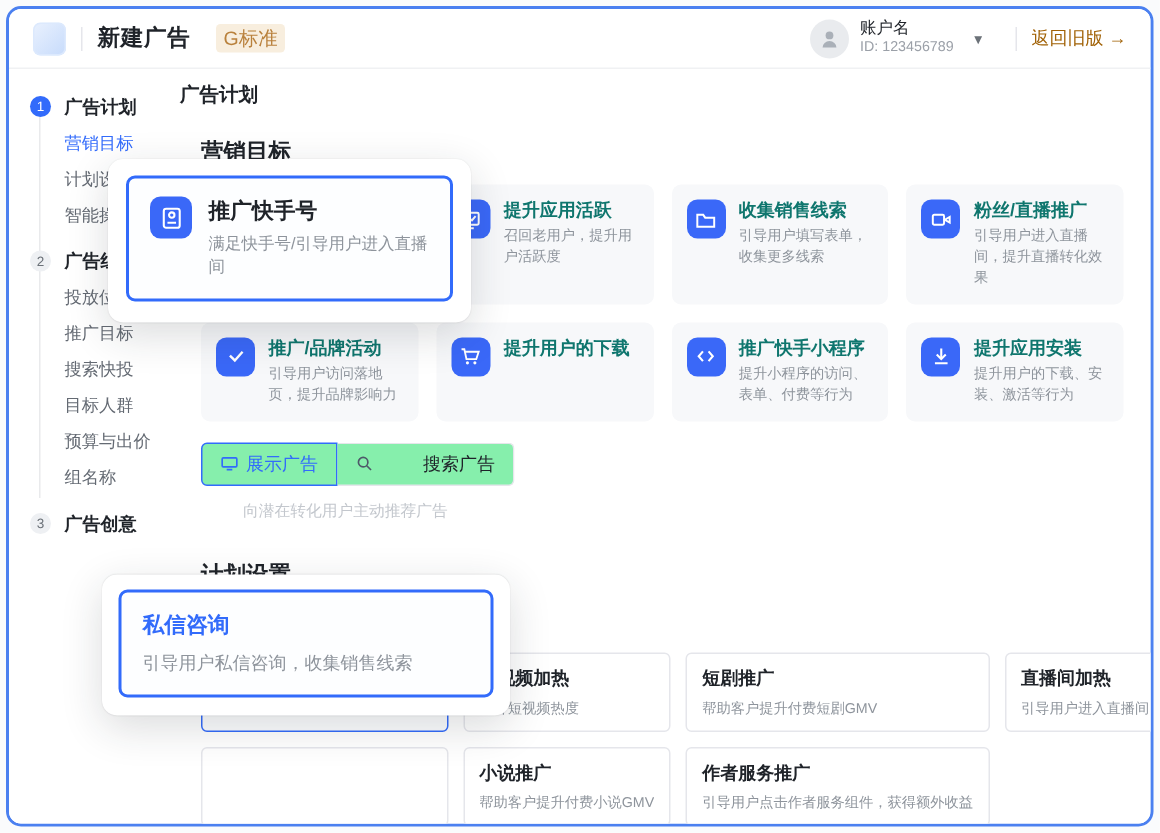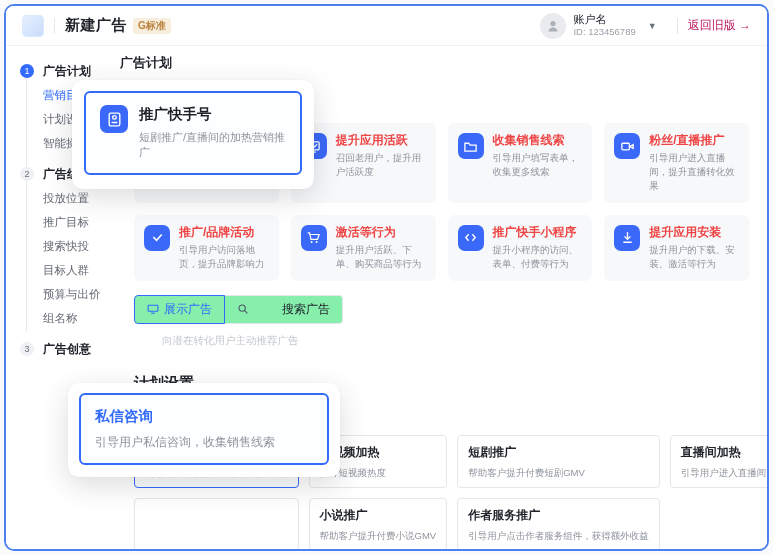--- a/index.html
+++ b/index.html
@@ -6,30 +6,30 @@
     font-family:"Liberation Sans","DejaVu Sans",sans-serif;-webkit-font-smoothing:antialiased;}
   .frame{box-sizing:border-box;width:765px;height:547px;margin:4px;border:2px solid #4b80f0;
     border-radius:10px;background:#fff;overflow:hidden;display:flex;flex-direction:column;}
   
   .header{height:39px;min-height:39px;display:flex;align-items:center;padding:0 16px;
     border-bottom:1px solid #f0f1f3;background:#fff;justify-content:flex-end;}
   .logo{width:22px;height:22px;border-radius:5px;background:linear-gradient(135deg,#e9f1fe,#c7dbfb);
     box-shadow:inset 0 0 0 1px #dce9fd;}
   .vdiv{width:1px;height:16px;background:#e5e6eb;margin:0 10px;}
   .app-title{font-size:15px;font-weight:700;color:#1f2329;letter-spacing:.5px;}
-  .badge{margin-left:6px;font-size:10px;line-height:1;padding:3px 5px;border-radius:3px;
-    background:#f8eede;color:#b9813c;font-weight:700;}
+  .badge{margin-left:17px;font-size:13px;line-height:1;padding:3px 5px;border-radius:3px;
+    background:#f8eede;color:#b9813c;font-weight:400;}
   .hspacer{flex:1;}
   .avatar{width:26px;height:26px;border-radius:50%;background:#e9ebee;display:flex;
     align-items:center;justify-content:center;}
   .acct{margin-left:7px;line-height:1.25;}
   .acct-name{font-size:11px;color:#1f2329;}
   .acct-id{font-size:9.5px;color:#9ba0a8;}
   .chev{margin:0 10px 0 12px;color:#6b7178;font-size:9px;}
-  .back-link{font-size:12px;color:#be185d;cursor:pointer;white-space:nowrap;}
+  .back-link{font-size:12px;color:#a16207;cursor:pointer;white-space:nowrap;}
   
   .body{flex:1;display:flex;position:relative;background:#fff;}
   
   .sidebar{width:96px;min-width:96px;padding:6px 0 0 14px;position:relative;font-size:12px;}
   .sline{position:absolute;left:20px;top:18px;height:268px;width:1px;background:#e9eaec;}
   .srow{display:flex;align-items:center;height:24px;position:relative;z-index:1;}
   .srow.head{margin-top:7px;}
   .srow.head:first-child{margin-top:0;}
   .snum{width:14px;height:14px;border-radius:50%;font-size:9px;display:flex;align-items:center;
     justify-content:center;margin-right:9px;background:#eef0f3;color:#6b7178;}
@@ -39,42 +39,42 @@
   .sitem.on{color:#326bfb;}
   
   .main{flex:1;padding:8px 18px 0 4px;min-width:0;}
   .page-title{font-size:13px;font-weight:700;color:#1f2329;}
   .section-title{font-size:15px;font-weight:700;color:#1f2329;margin:20px 0 0 14px;}
   .mgrid{display:grid;grid-template-columns:repeat(4,1fr);gap:12px;margin:12px 0 0 14px;}
   .mcard{background:#f7f8fa;border-radius:6px;padding:10px 10px;min-height:44px;display:flex;
     gap:9px;cursor:pointer;}
   .micon{width:26px;height:26px;min-width:26px;border-radius:7px;background:#3a68f8;display:flex;
     align-items:center;justify-content:center;}
-  .mtitle{font-size:12px;font-weight:700;color:#ef4444;line-height:1.2;white-space:nowrap;}
+  .mtitle{font-size:12px;font-weight:700;color:#0f766e;line-height:1.2;white-space:nowrap;}
   .mdesc{font-size:9.5px;color:#8e949c;line-height:1.45;margin-top:4px;}
   .seg-row{display:inline-flex;margin:14px 0 0 14px;}
   .seg{display:flex;align-items:center;gap:5px;font-size:12px;padding:5px 12px;cursor:pointer;
     border:1px solid #e5e6eb;background:#86efac;color:#1f2329;}
   .seg.first{border-radius:4px 0 0 4px;}
   .seg.last{border-radius:0 4px 4px 0;border-left:none;gap:33px;}
   .seg.on{border:1px solid #326bfb;color:#326bfb;}
   .hint{font-size:10.5px;color:#c3c7cd;margin:10px 0 0 14px;padding-left:28px;}
   .field-label{font-size:12px;font-weight:700;color:#1f2329;margin:16px 0 0 14px;}
   .sgrid{display:grid;grid-template-columns:repeat(4,1fr);gap:10px;margin:9px 20px 0 14px;}
   .scard{border:1px solid #e5e6eb;border-radius:4px;background:#fff;padding:8px 10px;min-height:27px;cursor:pointer;}
   .scard.on{border-color:#326bfb;background:#fdfeff;}
   .stitle{font-size:12px;font-weight:700;color:#1f2329;white-space:nowrap;}
   .scard.on .stitle{color:#326bfb;}
   .sdesc{font-size:9.5px;color:#8e949c;margin-top:5px;line-height:1.4;white-space:nowrap;overflow:hidden;}
   .scard.ghost{visibility:hidden;}
   
   .tip{position:absolute;background:#fff;border-radius:10px;padding:11px 12px 14px 12px;
     box-shadow:0 8px 28px rgba(31,35,41,.16),0 0 1px rgba(31,35,41,.12);z-index:20;}
   .tip-box{border:2px solid #326bfb;border-radius:6px;padding:12px 14px;background:#fdfeff;}
-  .tip1{left:66px;top:34px;width:218px;}
+  .tip1{left:66px;top:60px;width:218px;}
   .tip1 .tip-box{display:flex;gap:11px;align-items:flex-start;}
   .tip1 .micon{width:28px;height:28px;min-width:28px;}
   .tip1 .ttitle{font-size:14.5px;font-weight:700;color:#1f2329;}
   .tip1 .tdesc{font-size:11px;color:#8e949c;margin-top:6px;line-height:1.4;}
   .tip2{left:62px;top:337px;width:250px;padding:10px 11px 12px 11px;}
   .tip2 .ttitle{font-size:14.5px;font-weight:700;color:#326bfb;}
   .tip2 .tdesc{font-size:12px;color:#8e949c;margin-top:8px;}
   svg{display:block;}
 </style>
 </head>
@@ -213,22 +213,21 @@
 
         <div class="mcard">
           <div class="micon">
             <svg width="15" height="15" viewBox="0 0 16 16" fill="none" stroke="#fff" stroke-width="1.3">
               <path d="M1.8 3h2l1.5 7h7l1.7-5.2H4.4"></path>
               <circle cx="6" cy="12.7" r="1.1" fill="#fff" stroke="none"></circle>
               <circle cx="11.3" cy="12.7" r="1.1" fill="#fff" stroke="none"></circle>
             </svg>
           </div>
           <div>
-              <div class="mtitle">激活等行为</div>
-               <div class="mdesc">提升用户活跃、下单、购买商品等行为</div>
+              <div class="mtitle">提升用户的下载</div>
             </div>
         </div>
 
         <div class="mcard">
           <div class="micon">
             <svg width="15" height="15" viewBox="0 0 16 16" fill="none" stroke="#fff" stroke-width="1.5">
               <polyline points="6,4.5 3,8 6,11.5"></polyline>
               <polyline points="10,4.5 13,8 10,11.5"></polyline>
             </svg>
           </div>
@@ -314,21 +313,21 @@
       <div class="tip-box">
         <div class="micon">
           <svg width="17" height="17" viewBox="0 0 16 16" fill="none" stroke="#fff" stroke-width="1.3">
             <rect x="3" y="2" width="10" height="12" rx="1.5"></rect>
             <circle cx="8" cy="6" r="1.7"></circle>
             <line x1="5.3" y1="10.8" x2="10.7" y2="10.8"></line>
           </svg>
         </div>
         <div>
           <div class="ttitle">推广快手号</div>
-          <div class="tdesc">短剧推广/直播间的加热营销推广</div>
+          <div class="tdesc">满足快手号/引导用户进入直播间</div>
         </div>
       </div>
     </div>
 
     <div class="tip tip2">
       <div class="tip-box">
         <div class="ttitle">私信咨询</div>
         <div class="tdesc">引导用户私信咨询，收集销售线索</div>
       </div>
     </div>

